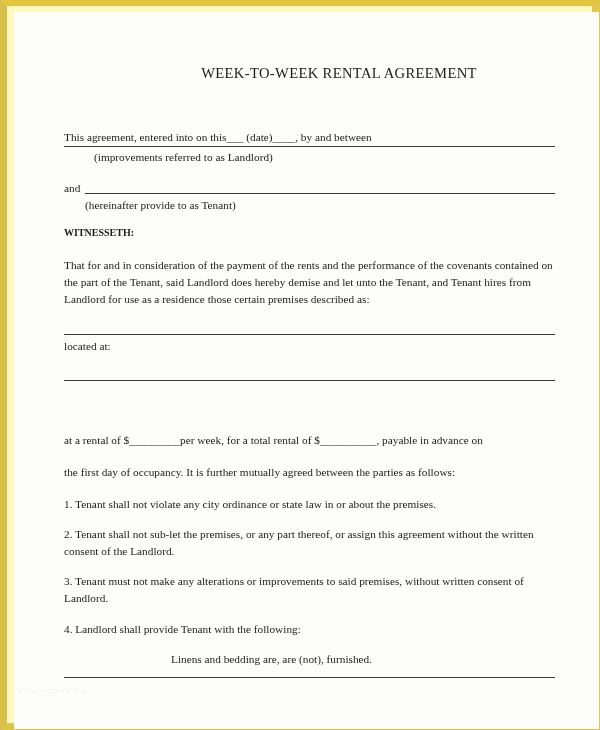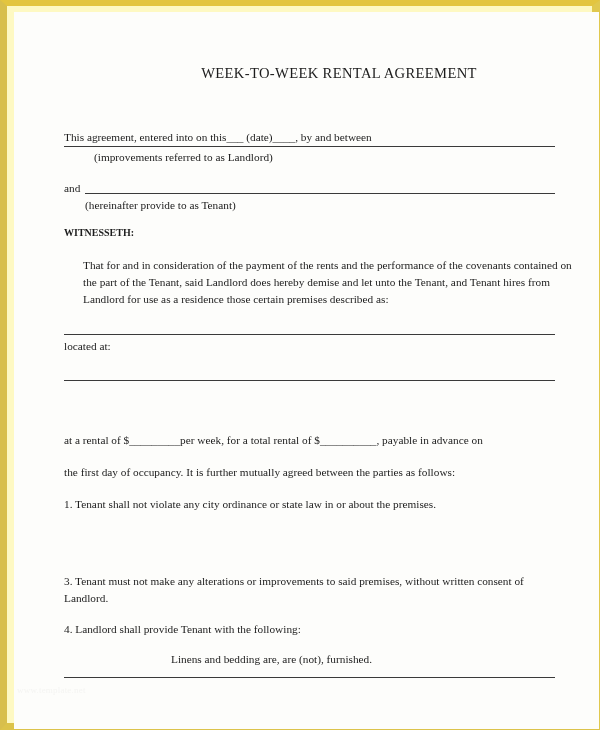--- a/index.html
+++ b/index.html
@@ -115,35 +115,36 @@
       <div class="ln" style="left:35px; top:140px;">(improvements referred to as Landlord)</div>
 
       <div class="ln" style="left:5px; top:171px;">and</div>
 
       <div class="rule" style="left:26px; top:181px; width:470px;"></div>
 
       <div class="ln" style="left:26px; top:188px;">(hereinafter provide to as Tenant)</div>
 
       <div class="ln bold" style="left:5px; top:216px; font-size:10px;">WITNESSETH:</div>
 
-      <div class="para" style="left:5px; top:245px; width:492px;margin-left:19px;">That for and in consideration of the payment of the rents and the performance of the covenants contained on the part of the Tenant, said Landlord does hereby demise and let unto the Tenant, and Tenant hires from Landlord for use as a residence those certain premises described as:</div>
+      <div class="para" style="left:5px; top:245px; width:492px;">That for and in consideration of the payment of the rents and the performance of the covenants contained on the part of the Tenant, said Landlord does hereby demise and let unto the Tenant, and Tenant hires from Landlord for use as a residence those certain premises described as:</div>
 
       <div class="rule" style="left:5px; top:322px; width:491px;"></div>
 
       <div class="ln" style="left:5px; top:329px;">located at:</div>
 
       <div class="rule" style="left:5px; top:368px; width:491px;"></div>
 
 
       <div class="ln" style="left:5px; top:455px;">the first day of occupancy. It is further mutually agreed between the parties as follows:</div>
 
       <div class="ln" style="left:5px; top:423px;">at a rental of $_________per week, for a total rental of $__________, payable in advance on</div>
 
       <div class="para" style="left:5px; top:484px; width:492px;">1. Tenant shall not violate any city ordinance or state law in or about the premises.</div>
 
+      <div class="para" style="left:5px; top:514px; width:490px;">2. Tenant shall not sub-let the premises, or any part thereof, or assign this agreement without the written consent of the Landlord.</div>
 
       <div class="para" style="left:5px; top:561px; width:492px;">3. Tenant must not make any alterations or improvements to said premises,  without written consent of Landlord.</div>
 
       <div class="para" style="left:5px; top:609px; width:492px;">4. Landlord shall provide Tenant with the following:</div>
 
 
       <div class="ln" style="left:112px; top:642px;">Linens and bedding are, are (not), furnished.</div>
 
       <div class="rule" style="left:5px; top:665px; width:491px;"></div>
 

